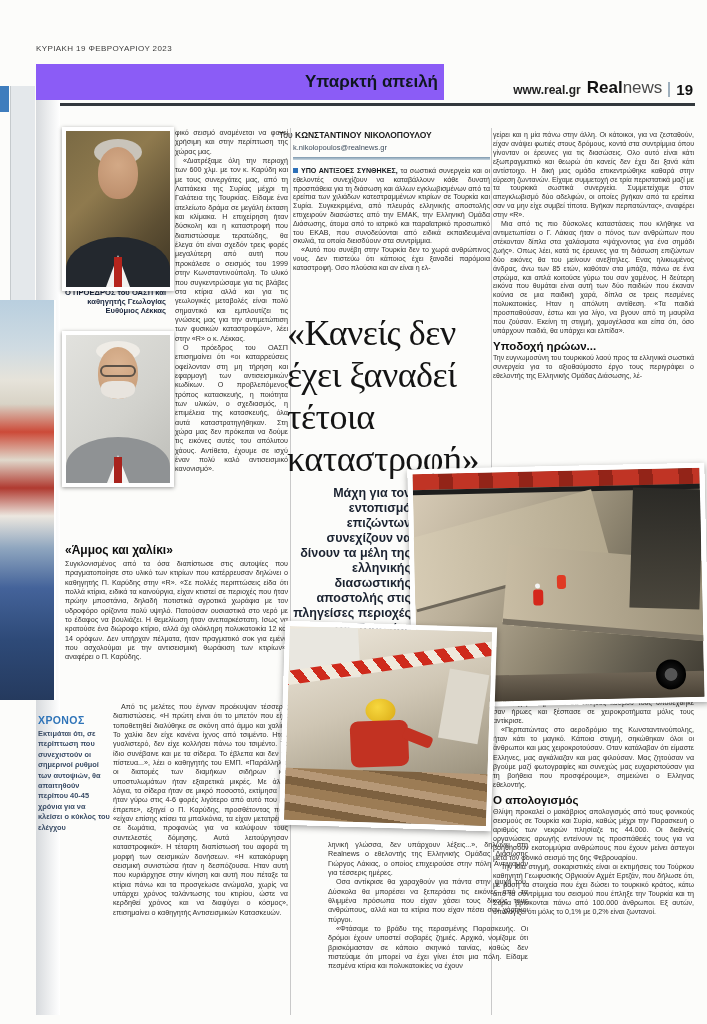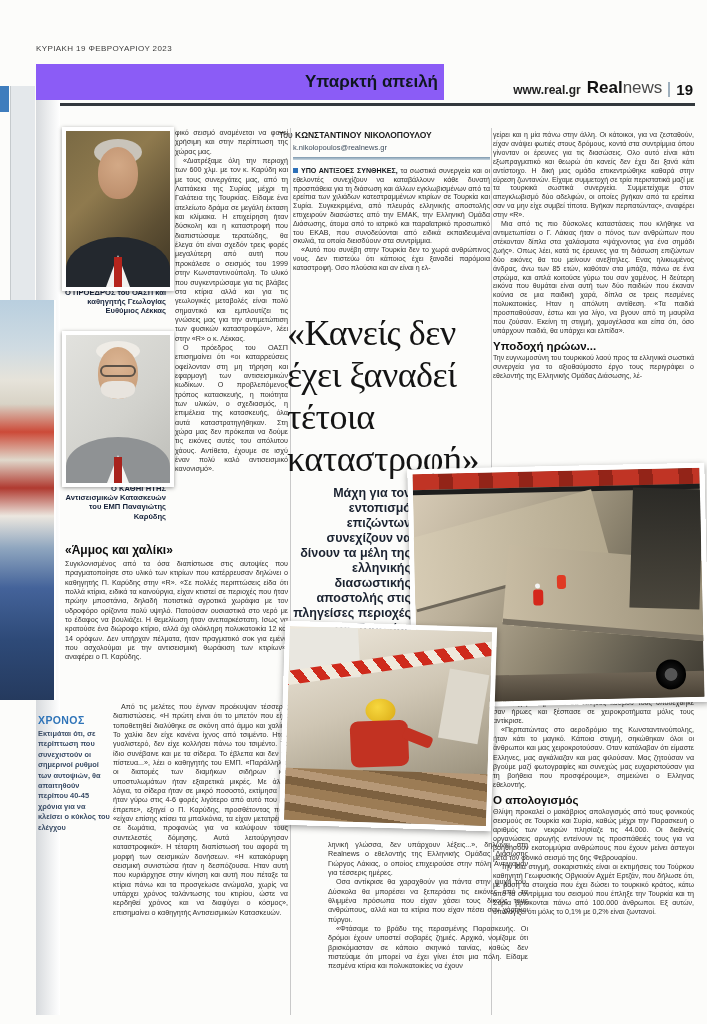--- a/index.html
+++ b/index.html
@@ -82,21 +82,20 @@
   <div class="portrait" style="left:62px;top:331px;width:104px;height:148px;z-index:3;">
     <div class="p2-bg"></div>
     <div class="abs" style="left:30px;top:6px;width:44px;height:20px;border-radius:50%;background:#efece6;"></div>
     <div class="abs" style="left:32px;top:12px;width:40px;height:52px;border-radius:50% 50% 46% 46%;background:radial-gradient(circle at 50% 35%,#dcb593,#c39873);"></div>
     <div class="abs" style="left:34px;top:30px;width:36px;height:12px;border:2px solid #5c5248;border-radius:6px;box-sizing:border-box;"></div>
     <div class="abs" style="left:35px;top:46px;width:34px;height:18px;border-radius:40% 40% 60% 60%;background:#e8e4de;"></div>
     <div class="abs" style="left:0;bottom:0;width:100%;height:46px;background:#8f9294;border-radius:55% 55% 0 0/70% 70% 0 0;"></div>
     <div class="abs" style="left:41px;bottom:0;width:22px;height:28px;background:#f4f4f2;clip-path:polygon(50% 0,0 100%,100% 100%);"></div>
     <div class="abs" style="left:48px;bottom:0;width:8px;height:26px;background:#a8221c;"></div>
   </div>
-  <div class="abs caption" style="left:58px;top:484px;width:108px;z-index:2;">Ο ΚΑΘΗΓΗΤΗΣ Αντισεισμικών Κατασκευών του ΕΜΠ Παναγιώτης Καρύδης</div>
 
   <div class="abs body-txt" style="left:175px;top:128px;width:113px;z-index:2;">
     <p>φικό σεισμό αναμένεται να φανεί χρήσιμη και στην περίπτωση της χώρας μας.</p>
     <p class="ind">«Διατρέξαμε όλη την περιοχή των 600 χλμ. με τον κ. Καρύδη και με τους συνεργάτες μας, από τη Λαττάκεια της Συρίας μέχρι τη Γαλάτεια της Τουρκίας. Είδαμε ένα ατελείωτο δράμα σε μεγάλη έκταση και κλίμακα. Η επιχείρηση ήταν δύσκολη και η καταστροφή που διαπιστώσαμε τερατώδης, θα έλεγα ότι είναι σχεδόν τρεις φορές μεγαλύτερη από αυτή που προκάλεσε ο σεισμός του 1999 στην Κωνσταντινούπολη. Το υλικό που συγκεντρώσαμε για τις βλάβες στα κτίρια αλλά και για τις γεωλογικές μεταβολές είναι πολύ σημαντικό και εμπλουτίζει τις γνώσεις μας για την αντιμετώπιση των φυσικών καταστροφών», λέει στην «R» ο κ. Λέκκας.</p>
     <p class="ind">Ο πρόεδρος του ΟΑΣΠ επισημαίνει ότι «οι καταρρεύσεις οφείλονταν στη μη τήρηση και εφαρμογή των αντισεισμικών κωδίκων. Ο προβλεπόμενος τρόπος κατασκευής, η ποιότητα των υλικών, ο σχεδιασμός, η επιμέλεια της κατασκευής, όλα αυτά καταστρατηγήθηκαν. Στη χώρα μας δεν πρόκειται να δούμε τις εικόνες αυτές του απόλυτου χάους. Αντίθετα, έχουμε σε ισχύ έναν πολύ καλό αντισεισμικό κανονισμό».</p>
   </div>
 
   <div class="abs byline-name" style="left:279px;top:130px;width:197px;z-index:2;">
     <span>Του </span><b>ΚΩΝΣΤΑΝΤΙΝΟΥ ΝΙΚΟΛΟΠΟΥΛΟΥ</b>
   </div>

